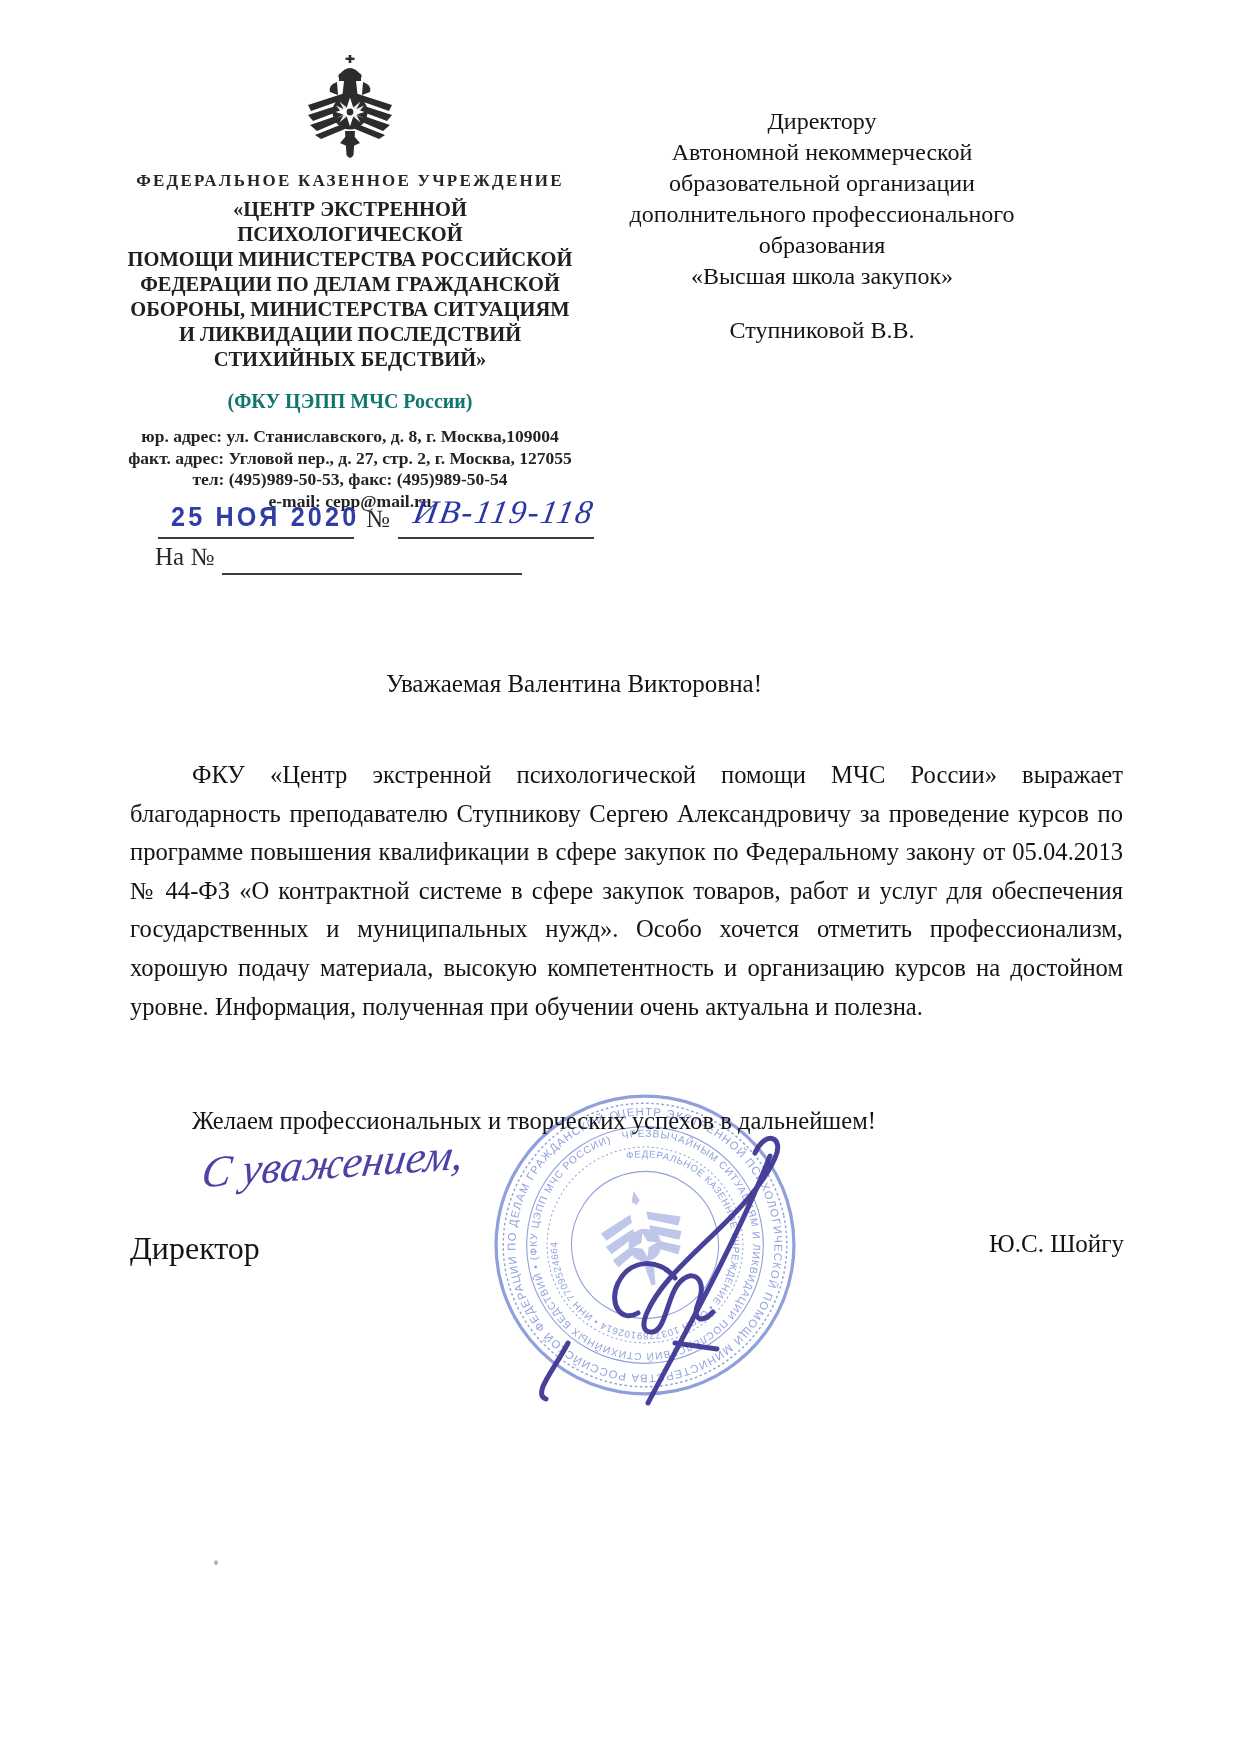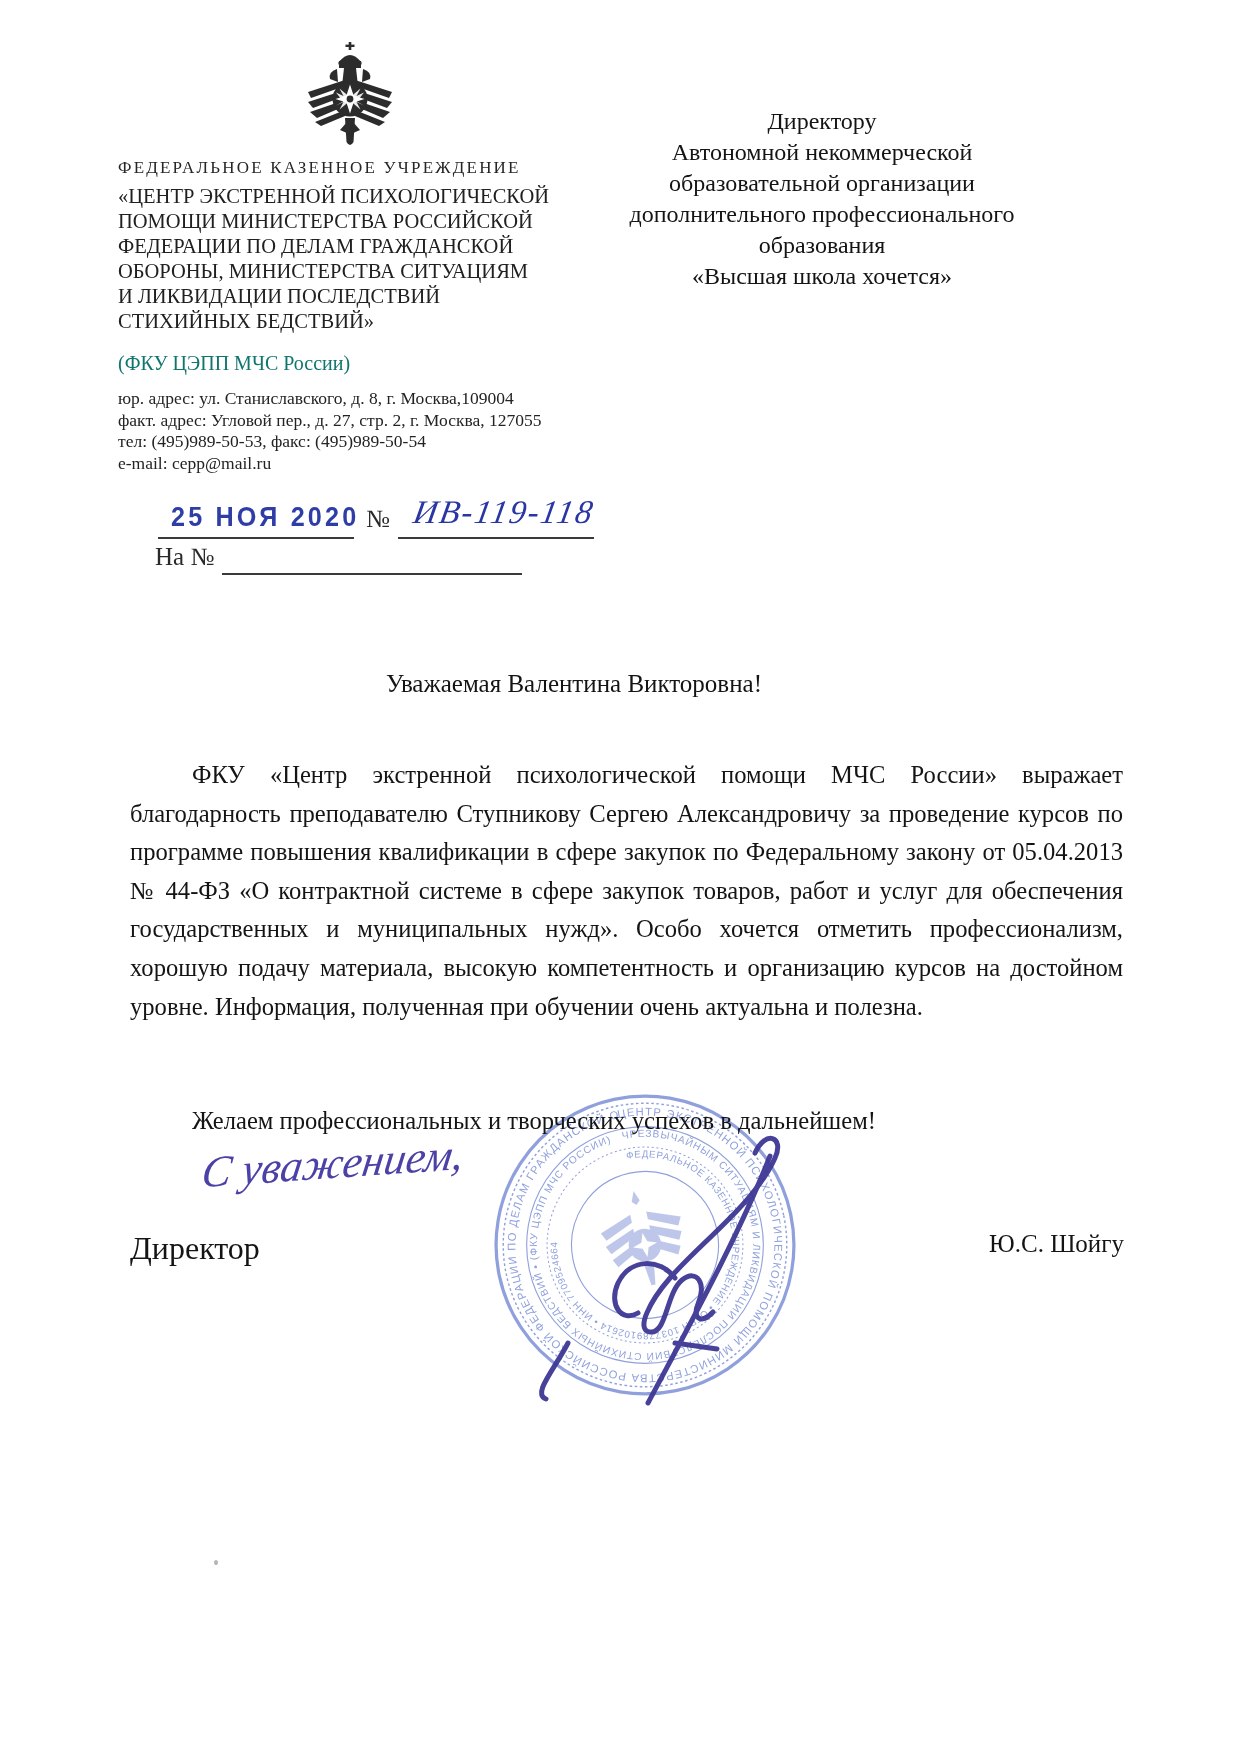--- a/index.html
+++ b/index.html
@@ -2,21 +2,21 @@
 <html><head>
 <meta charset="utf-8">
 <style>
   html,body{margin:0;padding:0;background:#e8e8e8;}
   .page{
     position:relative;width:1242px;height:1755px;background:#ffffff;
     margin:0 auto;overflow:hidden;
     font-family:"Liberation Serif", serif;color:#1c1c1c;
   }
   
-  .hdr-left{position:absolute;left:118px;top:42px;width:464px;}
+  .hdr-left{position:absolute;left:118px;top:55px;width:464px;text-align:center;font-weight:bold;}
   .emblem{display:block;margin:0 auto 6px auto;}
   .org-type{font-size:17px;letter-spacing:2.2px;margin-top:2px;color:#262626;}
   .org-name{font-size:20.5px;line-height:25px;margin-top:6px;color:#202020;}
   .org-short{font-size:20px;margin-top:18px;color:#0f766e;}
   .addr{font-size:17.5px;line-height:21.5px;margin-top:13px;color:#232323;}
   
   .hdr-right{position:absolute;left:592px;top:106px;width:460px;text-align:center;
     font-size:24px;line-height:31px;color:#141414;}
   .recipient-name{margin-top:23px;}
   .date-stamp{
@@ -108,21 +108,22 @@
       <div>e-mail: cepp@mail.ru</div>
     </div>
   </div>
 
   <div class="hdr-right">
     <div>Директору</div>
     <div>Автономной некоммерческой</div>
     <div>образовательной организации</div>
     <div>дополнительного профессионального</div>
     <div>образования</div>
-    <div>«Высшая школа хочется»</div>
+    <div>«Высшая школа закупок»</div>
+    <div class="recipient-name">Ступниковой В.В.</div>
   </div>
 
   <div class="date-stamp">25 НОЯ 2020</div>
   <div class="ref-line1"></div>
   <div class="num-sign">№</div>
   <div class="ref-line2"></div>
   <div class="outgoing-num">ИВ-119-118</div>
   <div class="na-num">На №</div>
   <div class="ref-line3"></div>
 

